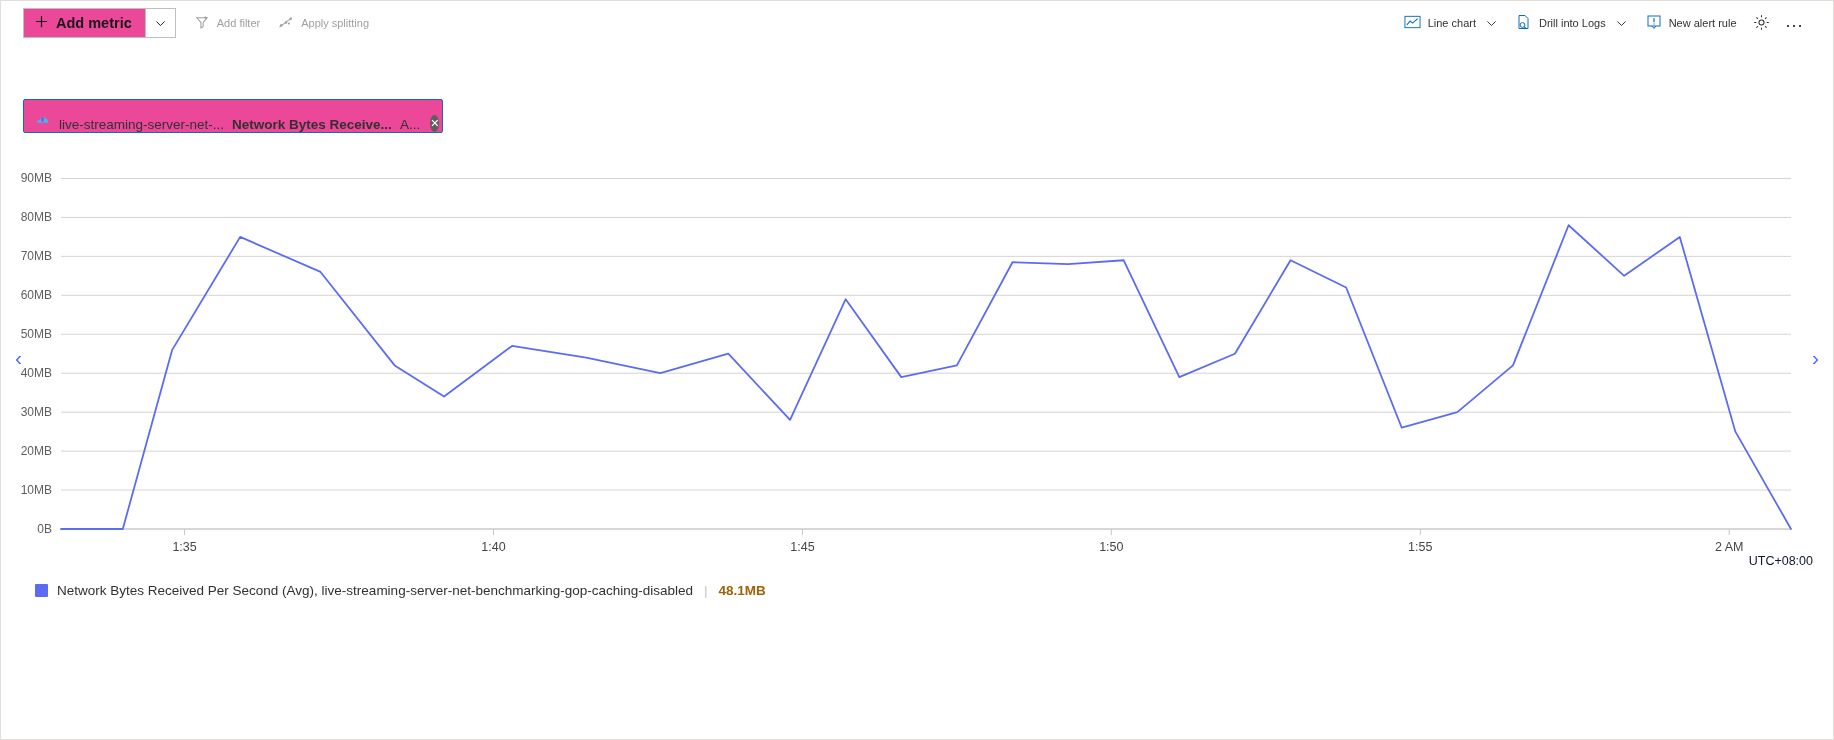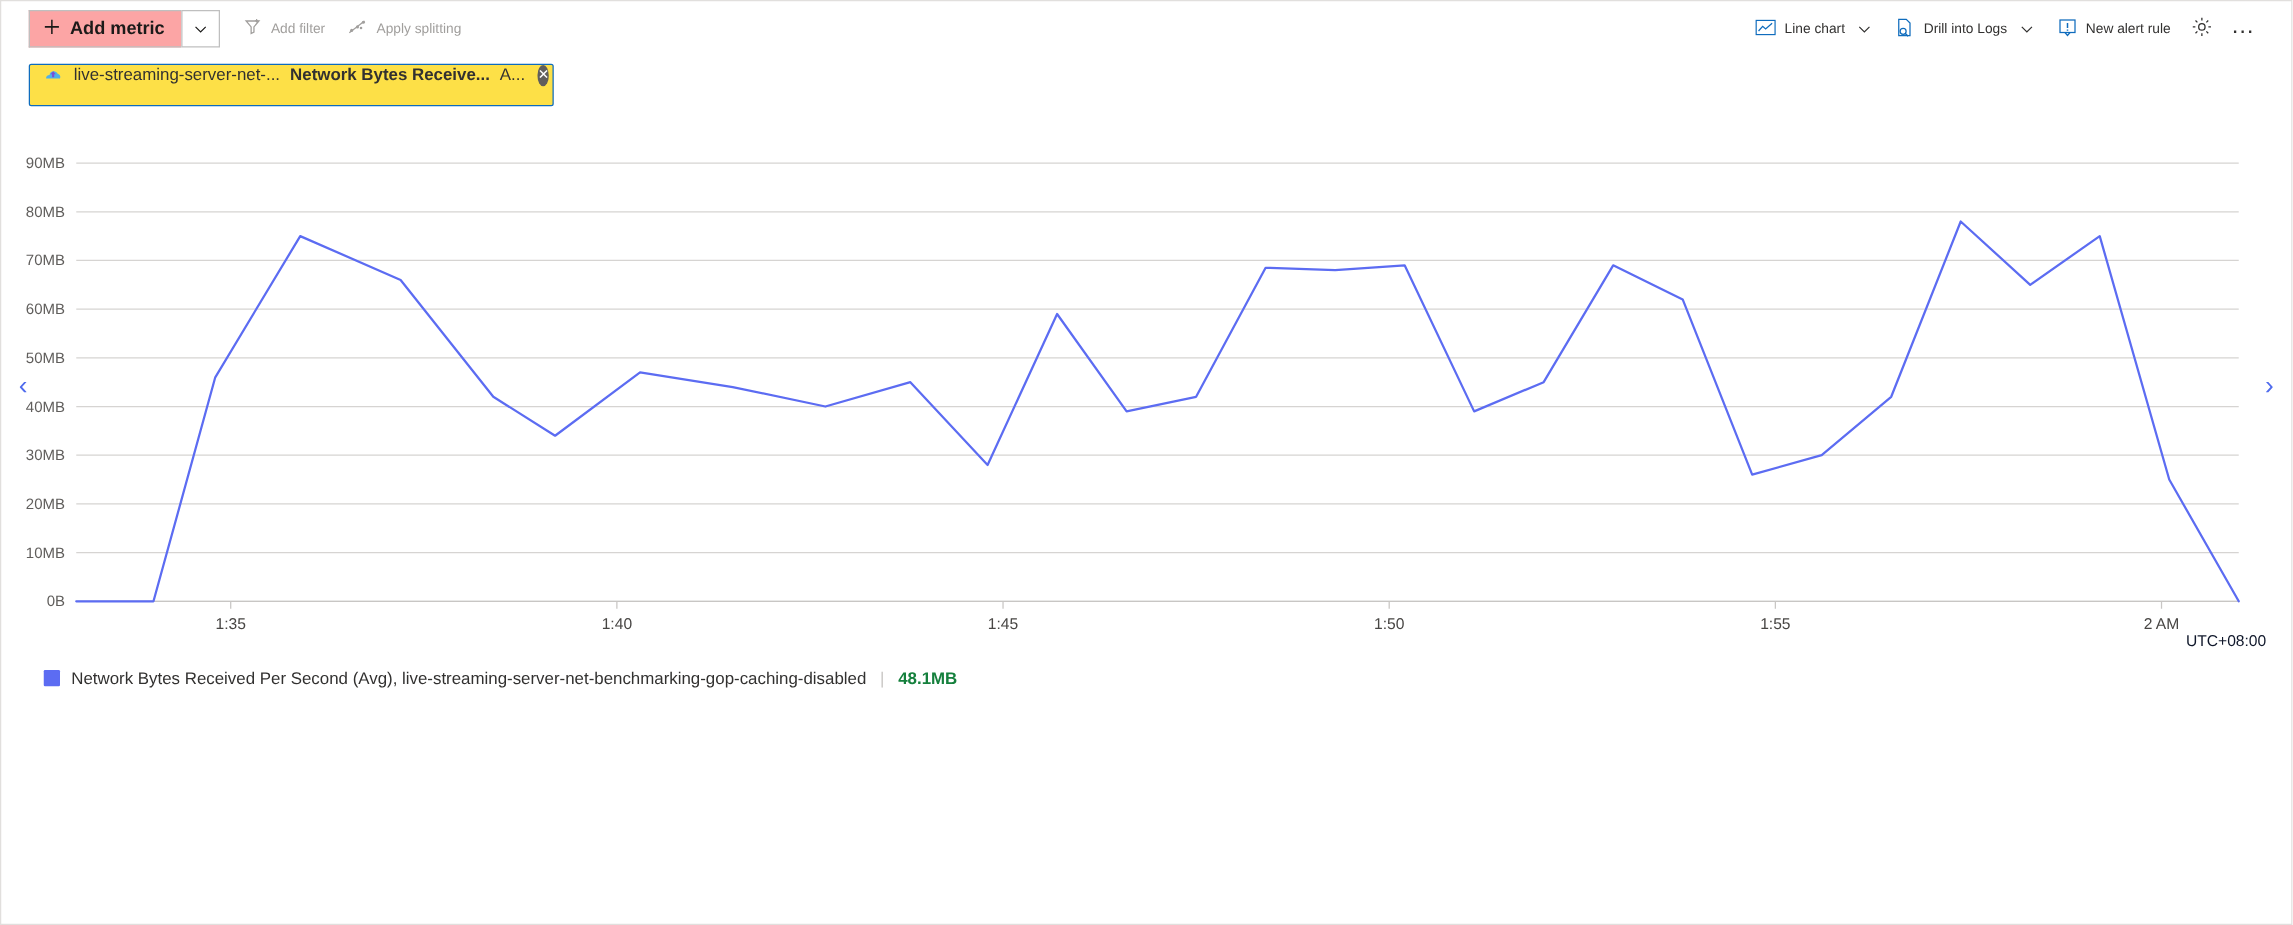--- a/index.html
+++ b/index.html
@@ -37,21 +37,21 @@
     padding: 0 20px 0 22px;
     position: relative;
   }
   .toolbar-left { display: flex; align-items: center; }
   .toolbar-right { display: flex; align-items: center; margin-left: auto; }
 
   .addmetric-group { display: flex; align-items: stretch; height: 30px; }
   .addmetric-btn {
     display: flex; align-items: center; gap: 7px;
     border: 1px solid #bfbfbf; border-right: none;
-    background: #fca5a5; padding: 0 13px 0 10px;
+    background: #ec4899; padding: 0 13px 0 10px;
     font-size: 14.5px; font-weight: 700; color: #1b1a19;
     cursor: pointer; white-space: nowrap;
   }
   .addmetric-caret {
     display: flex; align-items: center; justify-content: center;
     width: 31px; border: 1px solid #bfbfbf; background: #fff;
     cursor: pointer;
   }
 
   .tb-item {
@@ -65,25 +65,25 @@
   .tb-caret { margin-left: 2px; display: flex; align-items: center; }
   .tb-gear { padding: 0 7px; }
   .tb-ellipsis {
     font-size: 19px; color: #323130; letter-spacing: 1.5px;
     padding: 0 8px 6px 8px; cursor: pointer; line-height: 1;
   }
 
   
   .chip-row { padding: 6px 0 0 22px; }
   .chip {
-    display: inline-flex; align-items: flex-start; gap: 8px;
+    display: inline-flex; align-items: flex-end; gap: 8px;
     height: 34px; padding: 0 9px 0 10px;
-    background: #fde047; border: 1px solid #0f6cbd; border-radius: 2px;
+    background: #ec4899; border: 1px solid #0f6cbd; border-radius: 2px;
     font-size: 13.5px; color: #323130;
-    max-width: 420px; cursor: pointer;
+    max-width: 420px; cursor: pointer; margin-top: 48px;
   }
   .chip-res { color: #323130; white-space: nowrap; }
   .chip-metric { font-weight: 700; white-space: nowrap; }
   .chip-agg { color: #323130; white-space: nowrap; }
   .chip-close {
     width: 17px; height: 17px; border-radius: 50%;
     background: #605e5c; color: #fff;
     display: inline-flex; align-items: center; justify-content: center;
     font-size: 11px; line-height: 1; margin-left: 2px; cursor: pointer;
   }
@@ -110,21 +110,21 @@
   }
 
   
   .legend {
     display: flex; align-items: center; gap: 9px;
     padding: 16px 0 0 34px;
     font-size: 13.5px; color: #323130;
   }
   .legend-swatch { width: 13px; height: 13px; background: #5c6cf2; border-radius: 1px; }
   .legend-sep { color: #c8c6c4; padding: 0 2px; }
-  .legend-value { font-weight: 700; color: #15803d; }
+  .legend-value { font-weight: 700; color: #a16207; }
 </style>
 </head>
 <body>
 
 <div id="app">
 
 
   <div class="toolbar">
     <div class="toolbar-left">
 

